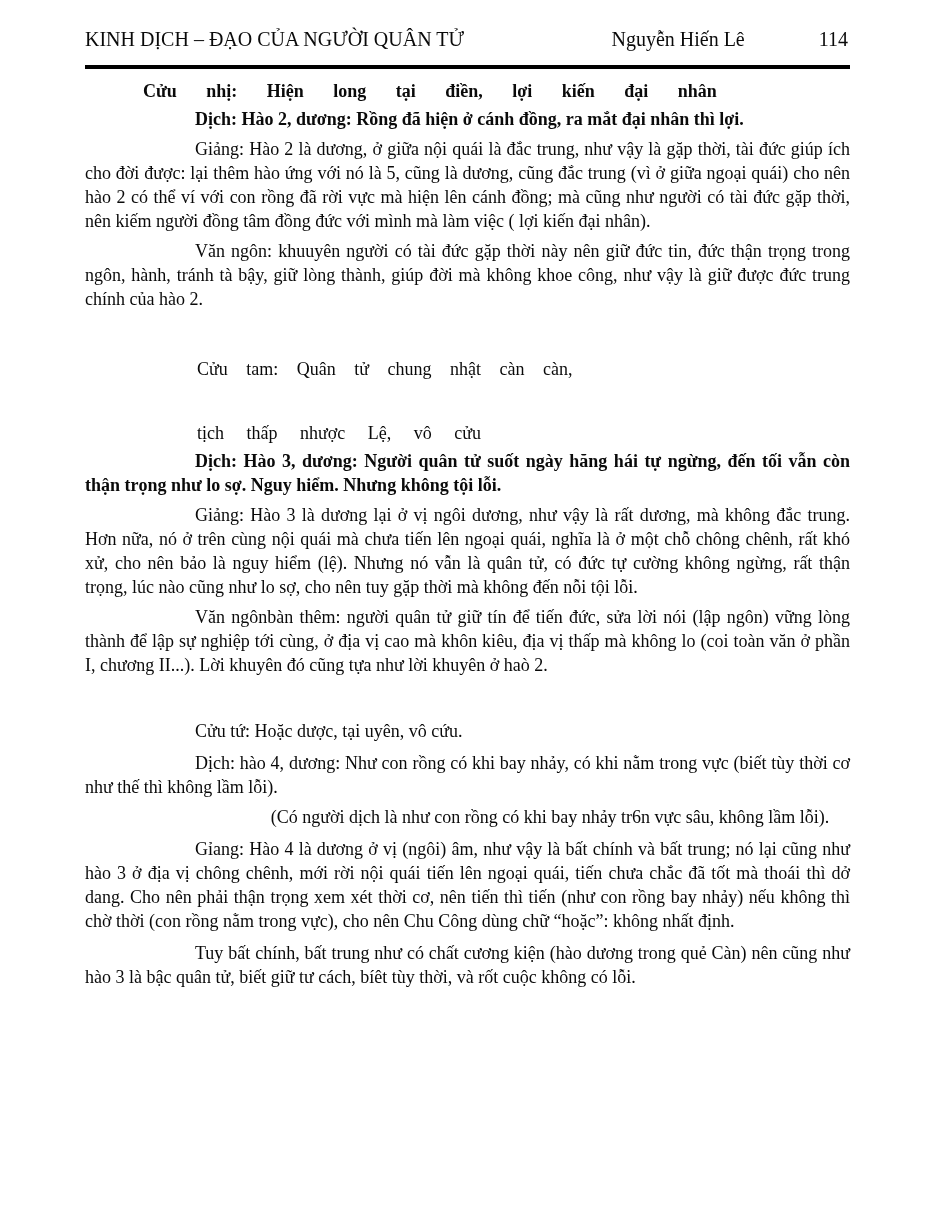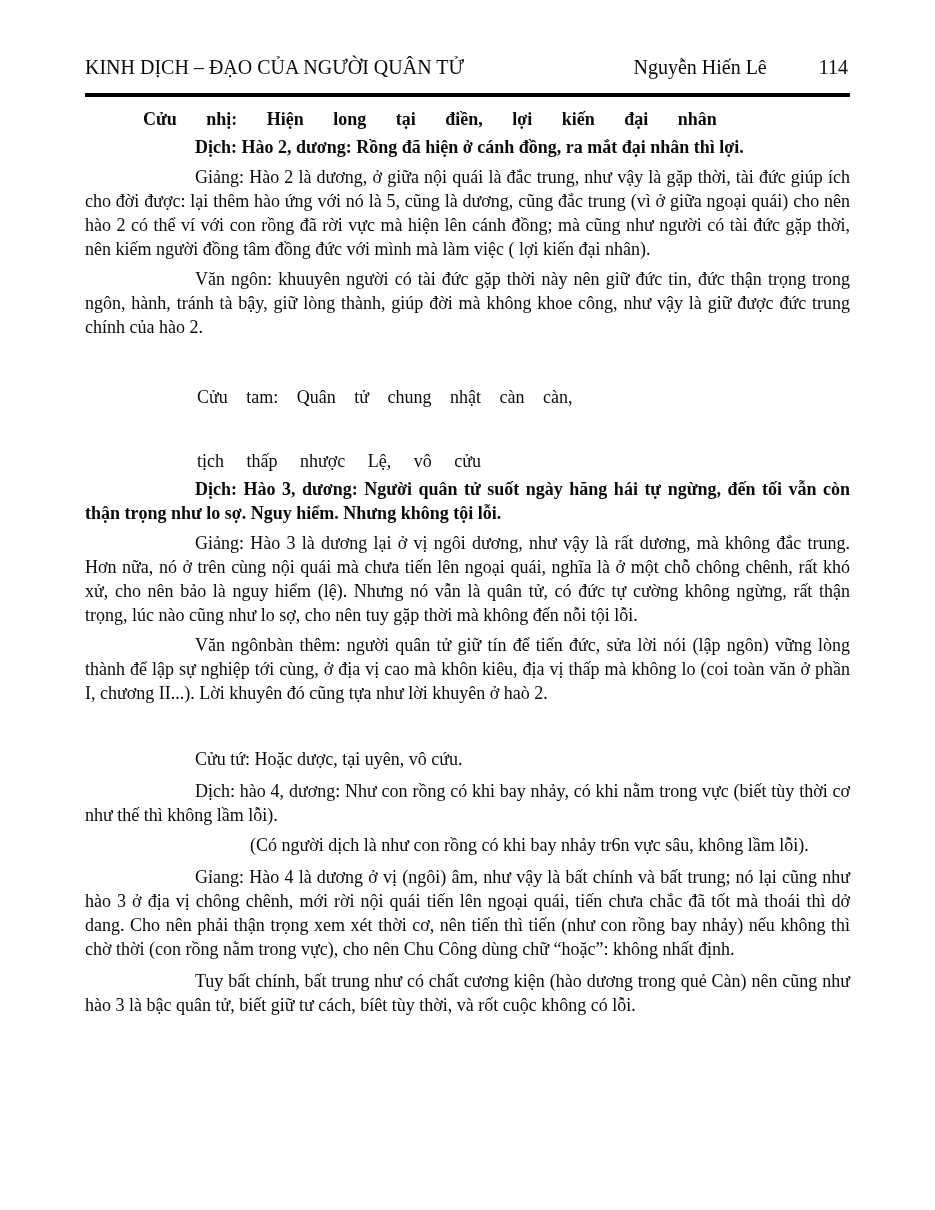--- a/index.html
+++ b/index.html
@@ -5,37 +5,37 @@
   html, body { margin: 0; padding: 0; }
   body {
     width: 935px; height: 1210px;
     background: #ffffff;
     color: #0a0a0a;
     font-family: "Liberation Serif", "DejaVu Serif", serif;
   }
   .page {
     box-sizing: border-box;
     width: 935px; height: 1210px;
-    padding: 54px 85px 0 85px;
+    padding: 26px 85px 0 85px;
     overflow: hidden;
   }
   .header {
     display: flex;
     justify-content: space-between;
     align-items: baseline;
     font-size: 20px;
     line-height: 26px;
     padding-bottom: 13px;
     border-bottom: 4px solid #000;
     white-space: nowrap;
   }
   .header-right {
     display: flex;
     align-items: flex-start;
-    gap: 52px;
+    gap: 74px;
     padding-right: 2px;
   }
   .body-text {
     font-size: 18px;
     line-height: 24px;
   }
   .para {
     margin: 6px 0 0 0;
     text-indent: 110px;
     text-align: justify;
@@ -43,21 +43,21 @@
   .verse { margin: 0; white-space: nowrap; }
   .verse-1 { margin: 10px 0 0 58px;  word-spacing: 25px; font-weight: bold; }
   .verse-2 { margin: 46px 0 0 112px; word-spacing: 14px; }
   .verse-3 { margin: 40px 0 0 112px; word-spacing: 18px; }
   .mt-lg   { margin-top: 42px; }
   .mt-md   { margin-top: 4px; font-weight: bold; }
   .mt-sm   { margin-top: 8px; }
   .note-line {
     margin: 6px 0 0 0;
     text-indent: 165px;
-    text-align: left;
+    text-align: center;
   }
 </style>
 </head>
 <body>
 
 <div class="page">
 
   <div class="header">
     <span>KINH DỊCH – ĐẠO CỦA NGƯỜI QUÂN TỬ</span>
     <span class="header-right">

